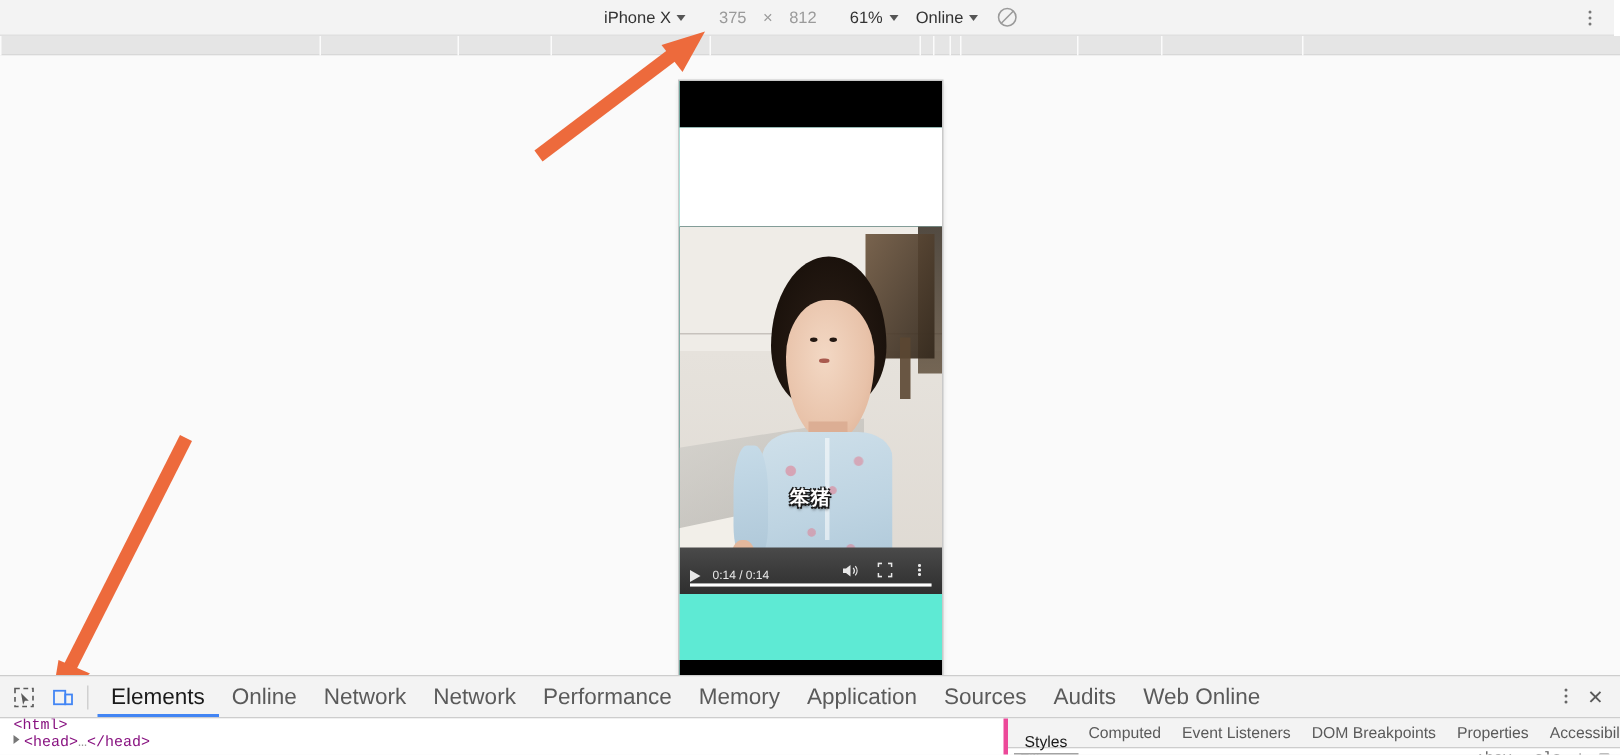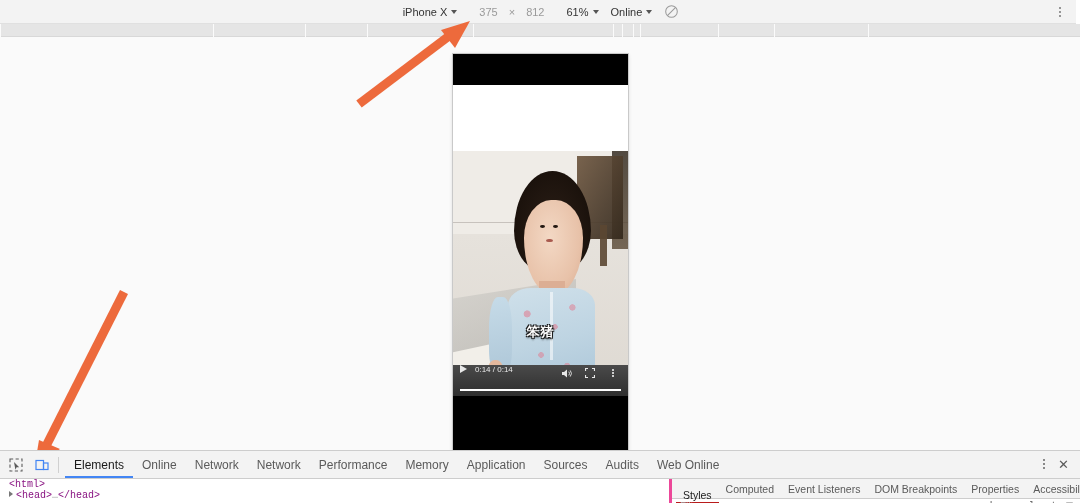--- a/index.html
+++ b/index.html
@@ -114,21 +114,21 @@
     height: 413px;
     background: #fafafa;
     overflow: hidden;
   }
   .viewport {
     position: absolute;
     left: 453px;
     top: 17px;
     width: 175px;
     height: 412px;
-    background: #000000;
+    background: #5eead4;
     box-shadow: 0 0 0 1px #c9c9c9, 0 1px 4px rgba(0,0,0,.18);
     overflow: hidden;
   }
   .vp-band-top {
     position: absolute;
     left: 0; top: 0;
     width: 100%; height: 31px;
     background: #000;
   }
   .vp-white {
@@ -307,21 +307,21 @@
     position: absolute;
     left: 0; right: 0; bottom: 0;
     height: 31px;
     background: linear-gradient(#4a4a4a, #3a3a3a 55%, #2f2f2f);
   }
   .ctrl-row {
     position: absolute;
     left: 0; right: 0; top: 0;
     height: 23px;
     display: flex;
-    align-items: flex-start;
+    align-items: flex-end;
     padding: 0 7px;
     box-sizing: border-box;
   }
   .play-tri {
     width: 0; height: 0;
     border-top: 4px solid transparent;
     border-bottom: 4px solid transparent;
     border-left: 7px solid #e8e8e8;
     cursor: pointer;
     flex: none;
@@ -405,21 +405,21 @@
     cursor: pointer;
     flex: none;
   }
   .vdiv {
     width: 1px; height: 16px;
     background: #d0d0d0;
     margin: 0 6px;
     flex: none;
   }
   .tab {
-    font-size: 12px;
+    font-size: 15px;
     color: #5a5a5a;
     padding: 0 9px;
     line-height: 26px;
     height: 26px;
     cursor: pointer;
     white-space: nowrap;
     box-sizing: border-box;
   }
   .tab.active {
     color: #1a1a1a;
@@ -505,21 +505,21 @@
     color: #5a5a5a;
     padding: 0 7px;
     line-height: 18px;
     height: 18px;
     cursor: pointer;
     white-space: nowrap;
     box-sizing: border-box;
   }
   .stab.active {
     color: #1a1a1a;
-    border-bottom: 2px solid #b91c1c;
+    border-bottom: 2px solid #a3a3a3;
     margin-top: 12px;
   }
   .filter-row {
     display: flex;
     align-items: center;
     height: 14px;
     background: #ffffff;
     padding-left: 8px;
   }
   .filter-ph {

